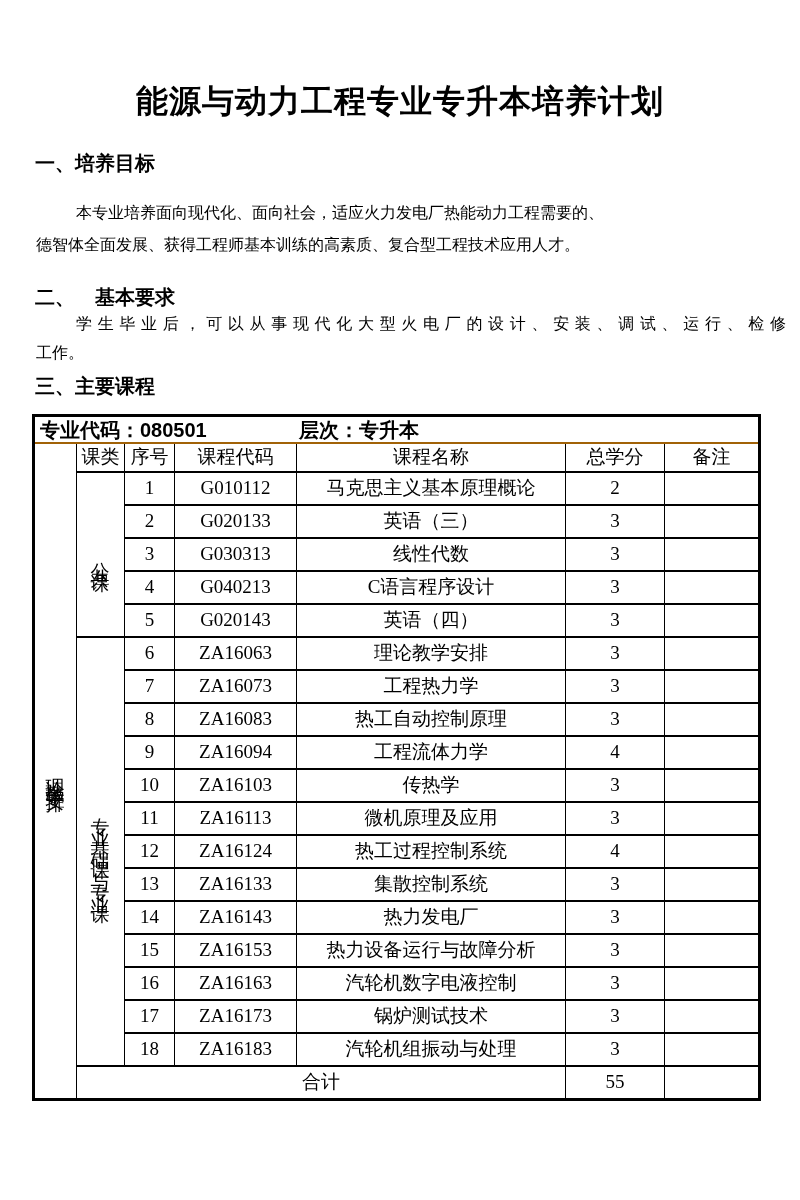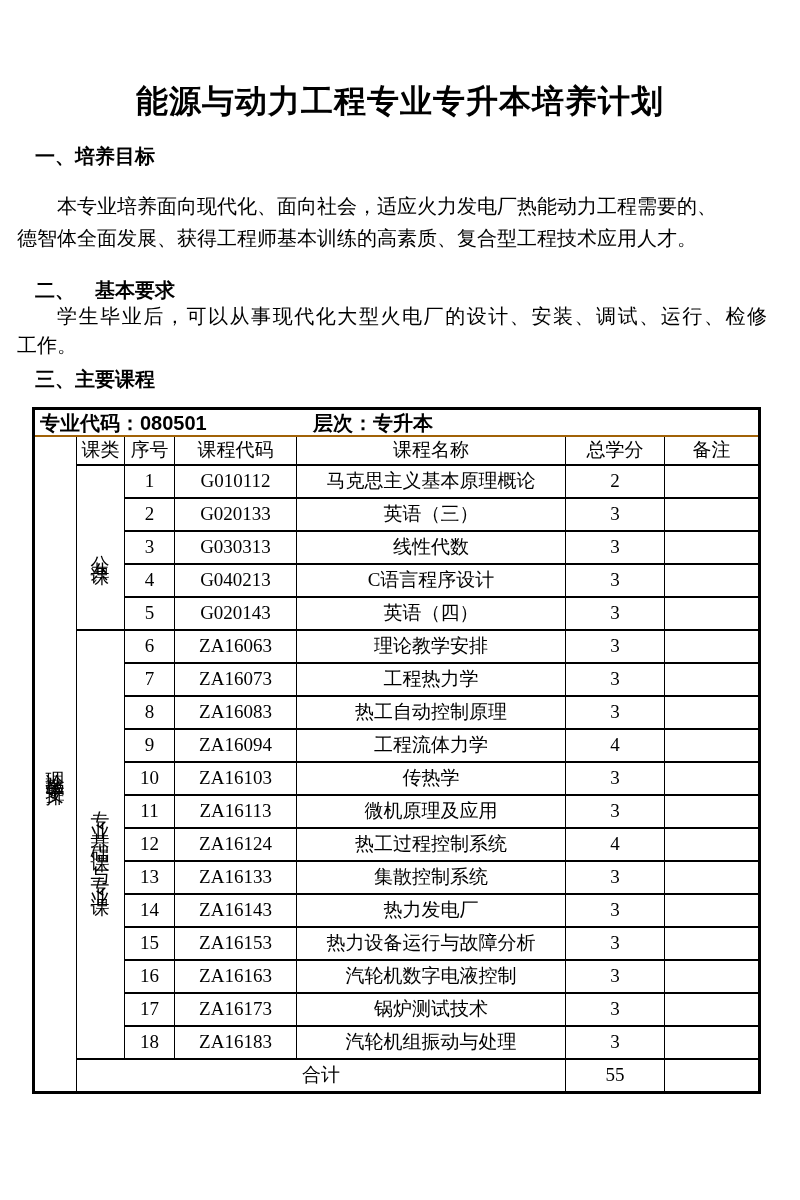--- a/index.html
+++ b/index.html
@@ -21,24 +21,24 @@
     letter-spacing:1px;
   }
   .sec-heading{
     margin:0 0 0 35px;
     width:750px;
     font-family:"Liberation Sans","DejaVu Sans",sans-serif;
     font-weight:bold;
     font-size:20px;
     line-height:24px;
   }
-  .h1{margin-top:26px;}
+  .h1{margin-top:33px;}
   .h2{margin-top:24px;}
   .h3{margin-top:7px;}
-  .para{margin-left:17px;width:750px;font-size:20px;}
+  .para{margin-left:36px;width:750px;font-size:16px;}
   .p1{margin-top:22px;line-height:32px;}
   .p2{margin-top:0;line-height:29px;}
   .pline{white-space:nowrap;}
   .indent{text-indent:40px;}
   .just{white-space:normal;text-align:justify;text-align-last:justify;}
 
   table.course{
     border-collapse:collapse;
     table-layout:fixed;
     margin:16px 0 0 32px;
@@ -56,21 +56,21 @@
     line-height:1.1;
   }
   tr.mr td{border-bottom:2px solid #a16207;height:25px;text-align:left;}
   .metawrap{
     position:relative;
     padding-left:5px;
     font-family:"Liberation Sans","DejaVu Sans",sans-serif;
     font-weight:bold;
     font-size:20px;
   }
-  .mlevel{position:absolute;left:278px;top:0;}
+  .mlevel{position:absolute;left:264px;top:0;}
   tr.hr td{height:27px;}
   tr.dr td{height:31px;}
   tr.tr-total td{height:31px;}
   td.name{text-align:left;padding-left:5px;}
   td.num,td.code{font-size:18px;}
   .vtd{vertical-align:middle;text-align:center;}
   .v{
     writing-mode:vertical-rl;
     text-orientation:upright;
     display:inline-block;

